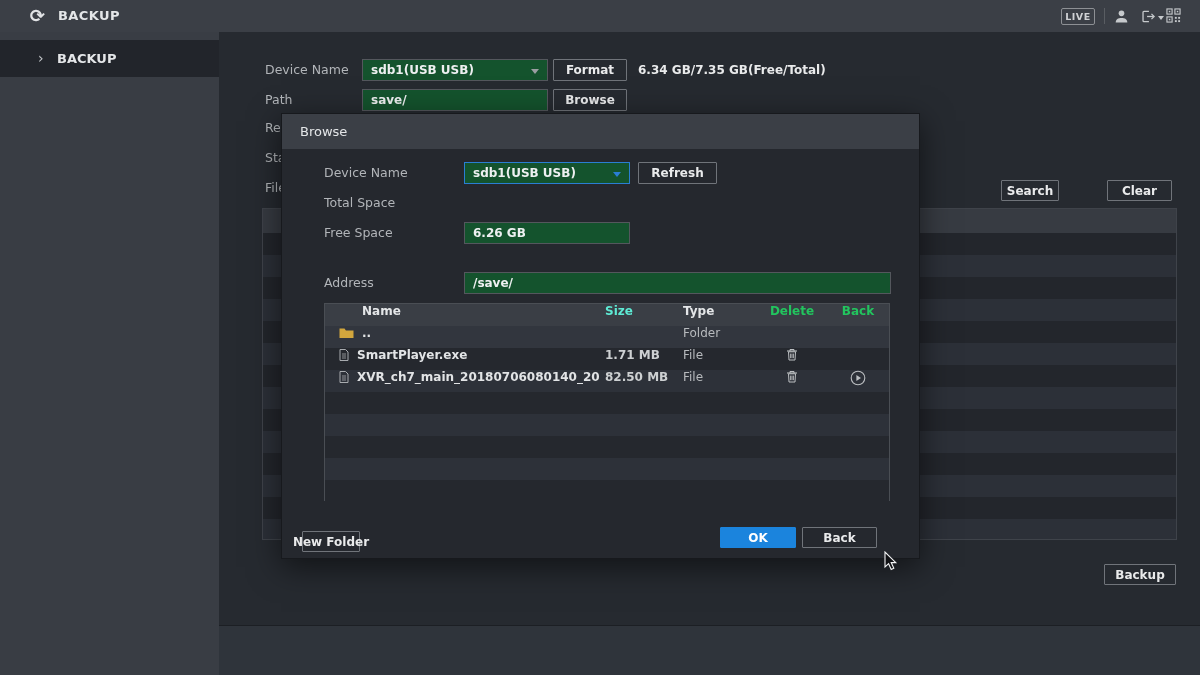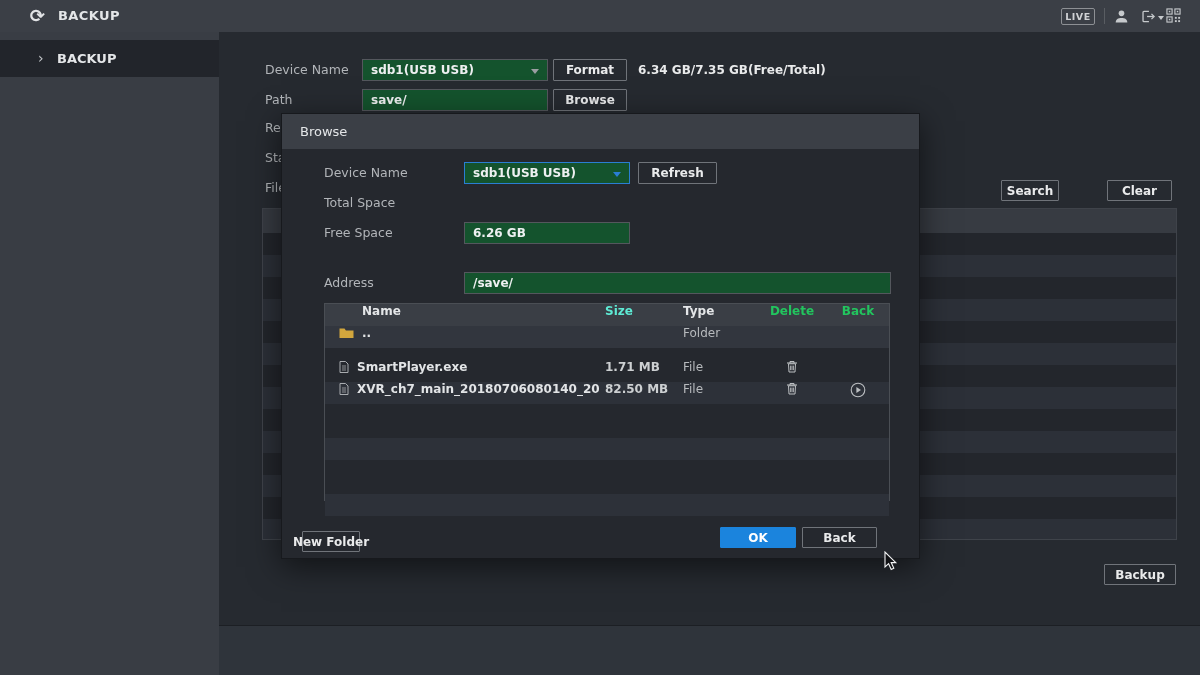--- a/index.html
+++ b/index.html
@@ -47,21 +47,21 @@
   
   .dialog{position:absolute;left:281px;top:113px;width:639px;height:446px;background:#25282e;border:1px solid #17191d;box-sizing:border-box;
     box-shadow:0 8px 30px rgba(0,0,0,.55);z-index:10;}
   .dlg-header{position:absolute;left:0;top:0;width:100%;height:35px;background:#3b3f46;}
   .dlg-header .dlg-title{position:absolute;left:18px;top:0;height:35px;line-height:35px;font-size:13px;color:#e4e6e8;}
   
   .file-table{position:absolute;left:42px;top:189px;width:566px;height:198px;border:1px solid #4a4e54;box-sizing:border-box;background:#25282e;}
   .ft-row{display:flex;height:22px;align-items:flex-start;font-size:12px;}
   .ft-row.header{background:#3a3e45;color:#e4e6e8;font-weight:600;}
   .ft-row.hl{background:#32363e;}
-  .ft-row.dark{background:#25282e;margin-top:12px;}
+  .ft-row.dark{background:#25282e;}
   .ft-row.light{background:#2d3139;}
   .c-name{flex:1 1 auto;min-width:0;display:flex;align-items:center;padding-left:14px;overflow:hidden;}
   .ft-row.header .c-name{padding-left:37px;}
   .c-name .nm{margin-left:8px;color:#e2e4e6;font-weight:600;white-space:nowrap;overflow:hidden;}
   .c-size{width:70px;flex:none;padding-left:6px;color:#cdd0d2;font-weight:600;white-space:nowrap;}
   .ft-row.header .c-size{color:#5eead4;}
   .c-type{width:74px;flex:none;padding-left:8px;color:#b7babd;font-weight:normal;white-space:nowrap;}
   .ft-row.header .c-type{color:#e4e6e8;font-weight:600;}
   .c-del{width:70px;flex:none;display:flex;justify-content:center;}
   .c-play{width:62px;flex:none;display:flex;justify-content:center;}

